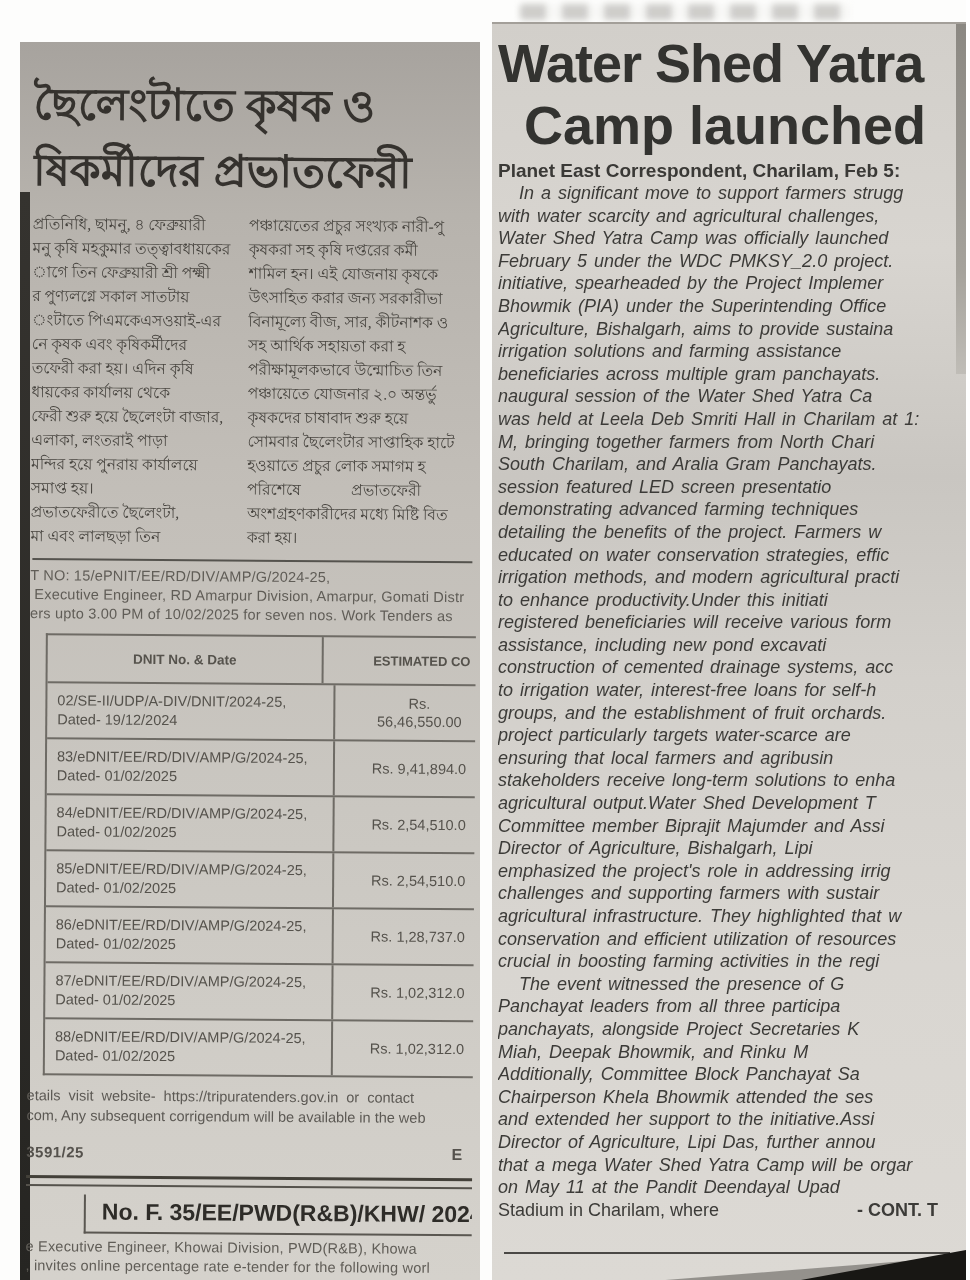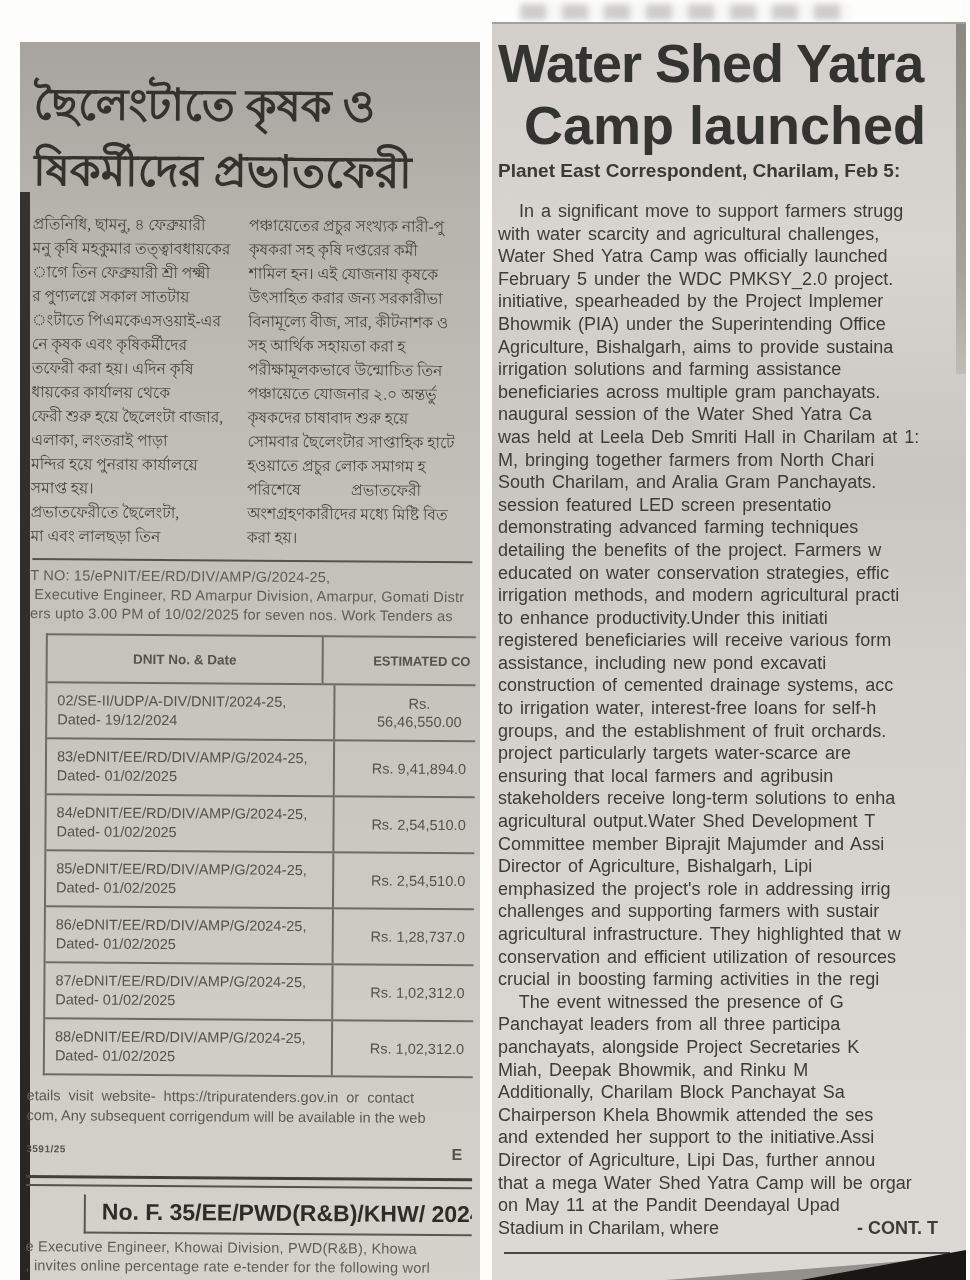--- a/index.html
+++ b/index.html
@@ -38,21 +38,21 @@
   .lt-head .lt-c1{align-items:center;font-weight:bold;font-size:13.5px;padding:0;}
   .lt-head .lt-c2{font-weight:bold;font-size:13px;white-space:nowrap;margin-left:44px;}
   .lt-dnit{font-size:14.5px;line-height:19px;white-space:nowrap;overflow:hidden;}
   .lt-dated{font-size:14.5px;line-height:19px;}
   .lt-cost{font-size:14.5px;line-height:18px;margin-left:28px;}
   .lt-row{height:54px;}
 
   .l-footer{margin-top:10px;}
   .f-line{font-size:14.5px;line-height:20px;color:#5c5954;white-space:pre;overflow:hidden;}
   .ref-row{display:flex;margin-top:18px;padding-right:10px;color:#55524d;}
-  .ref-no{font-size:10px;font-weight:bold;letter-spacing:.5px;}
+  .ref-no{font-size:15px;font-weight:bold;letter-spacing:.5px;}
   .ref-e{margin-left:auto;font-size:16px;font-weight:bold;}
 
   .dbl-rule{margin-top:14px;border-top:3px solid #434039;}
   .dbl-rule2{margin-top:6px;border-top:2px solid #55524c;}
 
   .khw-title{margin:8px 0 0 58px;border-left:2px solid #5a5751;padding:4px 0 6px 16px;
     font-size:23px;font-weight:bold;color:#2e2c28;white-space:nowrap;overflow:hidden;border-bottom:2px solid #5a5751;}
   .khw-lines{margin-top:4px;}
   .khw-lines .t-line{font-size:14.5px;}
 
@@ -65,21 +65,21 @@
     border-top:2px solid #a39f99;}
   .edge-strip{position:absolute;right:0;top:0;width:14px;height:350px;
     background:linear-gradient(180deg,#8b8882,#a5a29b 70%,#c0bdb7);}
   .r-inner{position:relative;height:100%;padding-left:6px;}
 
   .en-headline{padding-top:8px;font-weight:bold;color:#333330;font-size:54px;line-height:62px;
     letter-spacing:-1px;white-space:nowrap;overflow:hidden;}
   .en-headline .hl2{padding-left:26px;letter-spacing:0;}
   .byline{margin-top:4px;font-weight:bold;font-size:19px;color:#3a3936;white-space:nowrap;overflow:hidden;}
 
-  .en-body{margin-top:18px;}
+  .en-body{font-style:italic;}
   .en-line{font-size:18px;line-height:22.6px;color:#3c3b38;white-space:pre;overflow:hidden;word-spacing:2px;}
   .last-row{display:flex;font-size:18px;line-height:22.6px;color:#3c3b38;padding-right:32px;}
   .cont{margin-left:auto;font-weight:bold;}
 
   .r-endrule{position:absolute;left:12px;right:20px;bottom:28px;border-top:2px solid #4a4845;}
   .r-shadow{position:absolute;right:0;bottom:0;width:180px;height:40px;background:#181714;
     clip-path:polygon(0 100%,100% 18%,100% 100%);}
   .r-shadow2{position:absolute;right:0;bottom:0;width:330px;height:26px;background:rgba(60,58,54,.45);
     clip-path:polygon(0 100%,100% 0,100% 100%);}
 </style>
@@ -272,21 +272,21 @@
           <div class="en-line">Director of Agriculture, Bishalgarh, Lipi </div>
           <div class="en-line">emphasized the project's role in addressing irrig</div>
           <div class="en-line">challenges and supporting farmers with sustair</div>
           <div class="en-line">agricultural infrastructure. They highlighted that w</div>
           <div class="en-line">conservation and efficient utilization of resources</div>
           <div class="en-line">crucial in boosting farming activities in the regi</div>
           <div class="en-line">   The event witnessed the presence of G</div>
           <div class="en-line">Panchayat leaders from all three participa</div>
           <div class="en-line">panchayats, alongside Project Secretaries K</div>
           <div class="en-line">Miah, Deepak Bhowmik, and Rinku M</div>
-          <div class="en-line">Additionally, Charilam Block Panchayat Sa</div>
+          <div class="en-line">Additionally, Committee Block Panchayat Sa</div>
           <div class="en-line">Chairperson Khela Bhowmik attended the ses</div>
           <div class="en-line">and extended her support to the initiative.Assi</div>
           <div class="en-line">Director of Agriculture, Lipi Das, further annou</div>
           <div class="en-line">that a mega Water Shed Yatra Camp will be orgar</div>
           <div class="en-line">on May 11 at the Pandit Deendayal Upad</div>
         </div>
 
       <div class="last-row">
         <span>Stadium in Charilam, where</span>
         <span class="cont">- CONT. T</span>

